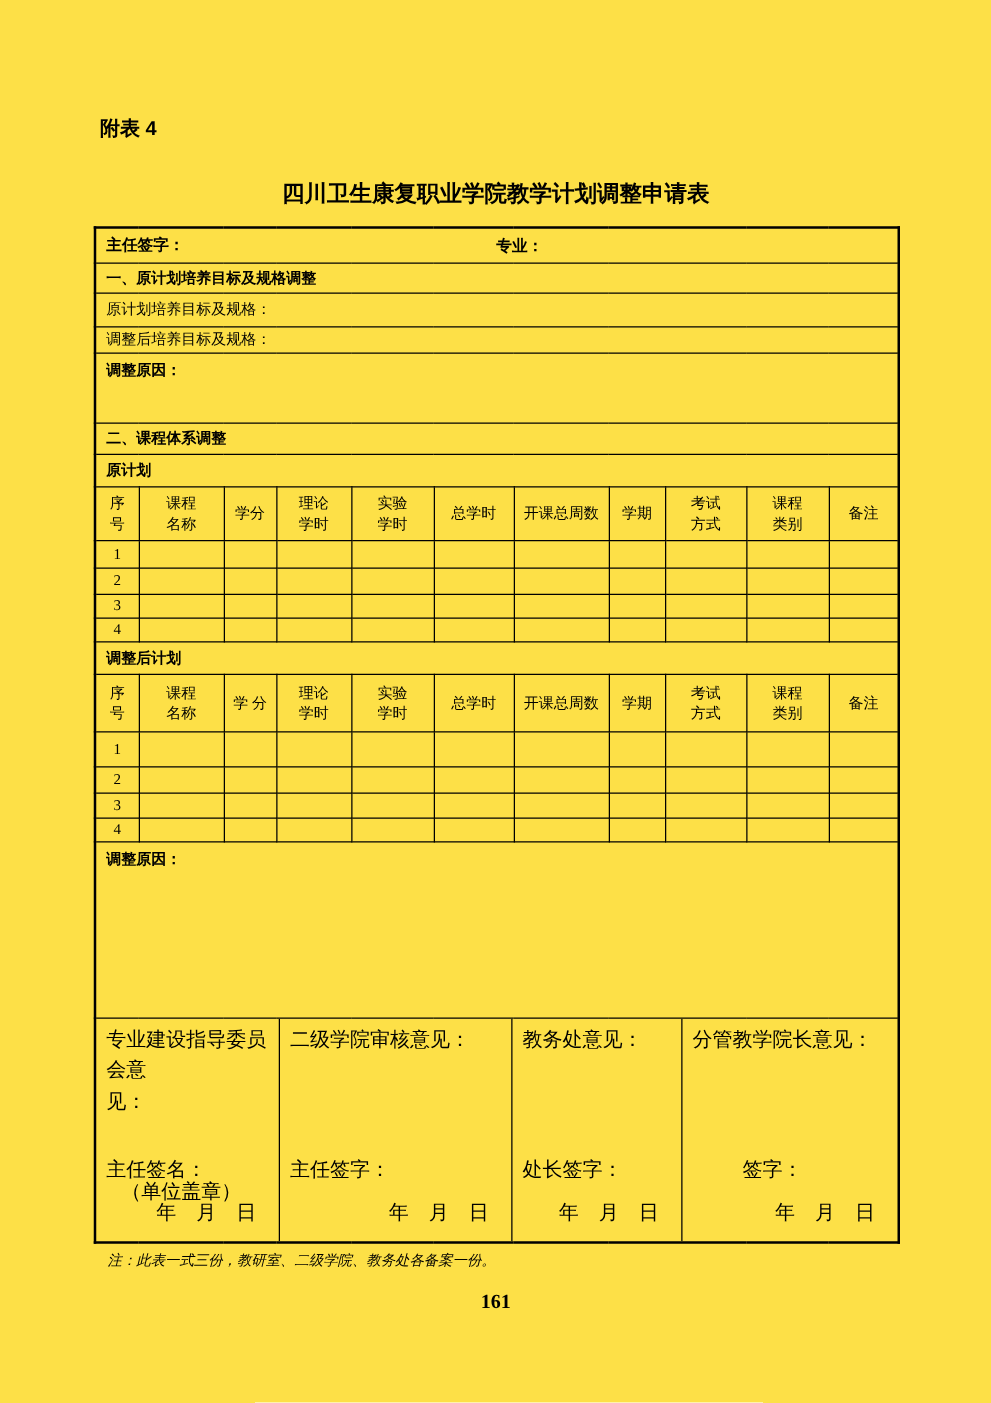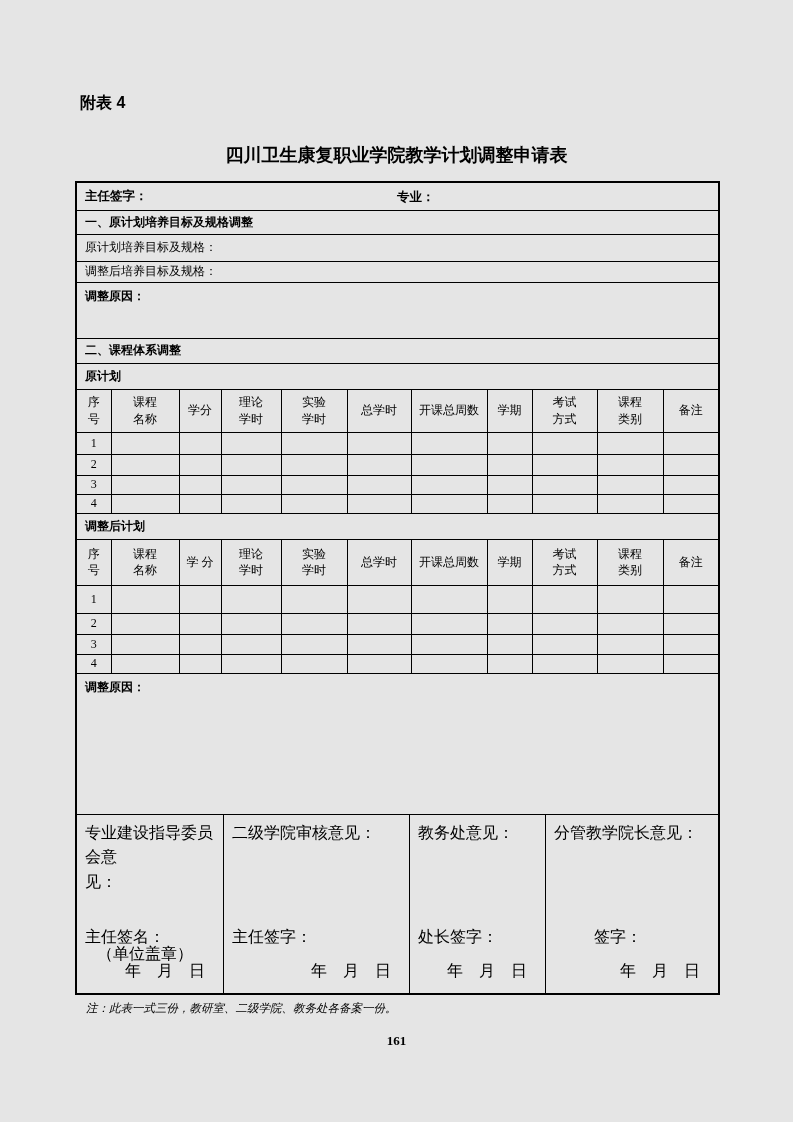--- a/index.html
+++ b/index.html
@@ -1,18 +1,18 @@
 <!DOCTYPE html>
 <html><head>
 <meta charset="utf-8">
 <style>
   * { margin:0; padding:0; box-sizing:border-box; }
   html,body { background:#ffffff; }
   .page {
-    position:relative; width:793px; height:1122px; background:#e5e5e5;
+    position:relative; width:793px; height:1122px; background:#fde047;
     font-family:"Liberation Serif", serif; color:#000; overflow:hidden;
   }
   .appendix {
     position:absolute; left:80px; top:93px;
     font-family:"Liberation Sans", sans-serif; font-weight:bold; font-size:16px;
   }
   .title {
     position:absolute; left:0; top:143px; width:100%; text-align:center;
     font-family:"Liberation Sans", sans-serif; font-weight:bold; font-size:18px;
   }
@@ -45,21 +45,21 @@
   .sigblock div { padding-left:8px; }
   .seal { padding-left:20px !important; }
   .signdent { padding-left:48px !important; }
   .date { text-align:right; padding-right:18px !important; }
   .gap { margin-top:17px; }
   .note {
     position:absolute; left:86px; top:1001px; font-size:11.5px; font-style:italic;
   }
   .pagenum {
     position:absolute; left:0; top:1033px; width:100%; text-align:center;
-    font-size:13px; font-weight:bold;
+    font-size:16px; font-weight:bold;
   }
 </style>
 </head>
 <body>
 
 <div class="page">
 
   <div class="appendix">附表 4</div>
   <div class="title">四川卫生康复职业学院教学计划调整申请表</div>
 

